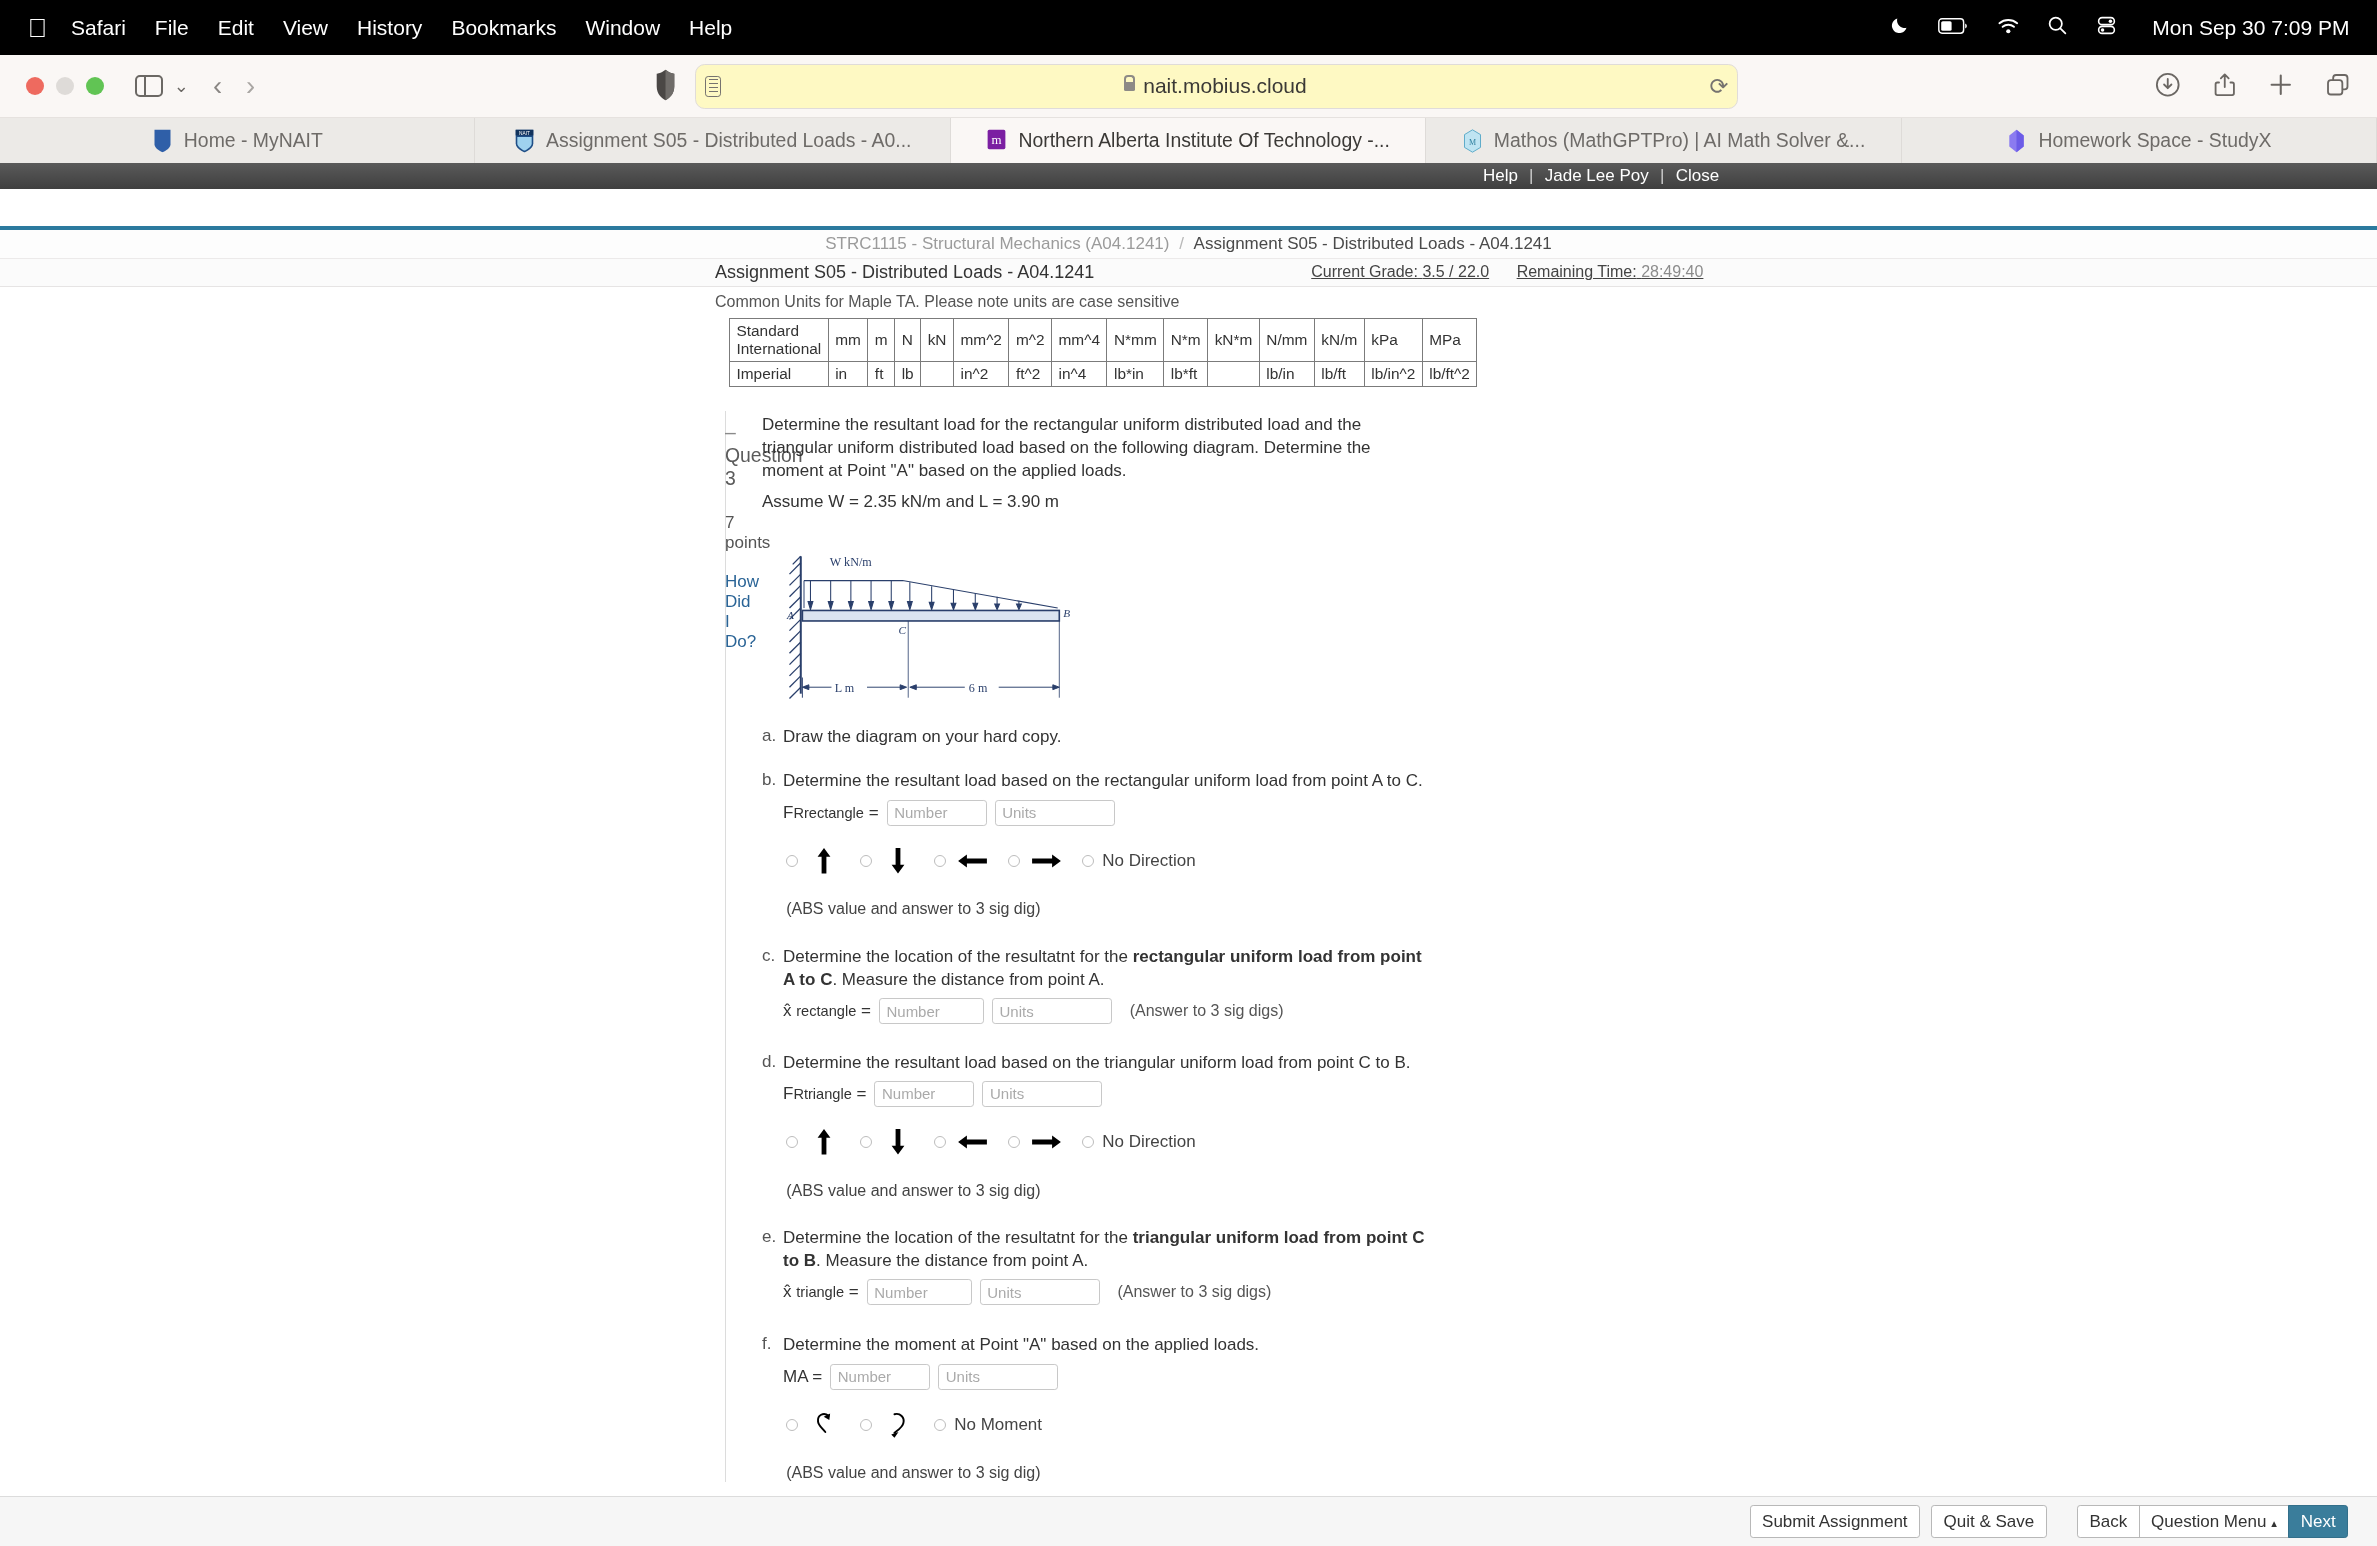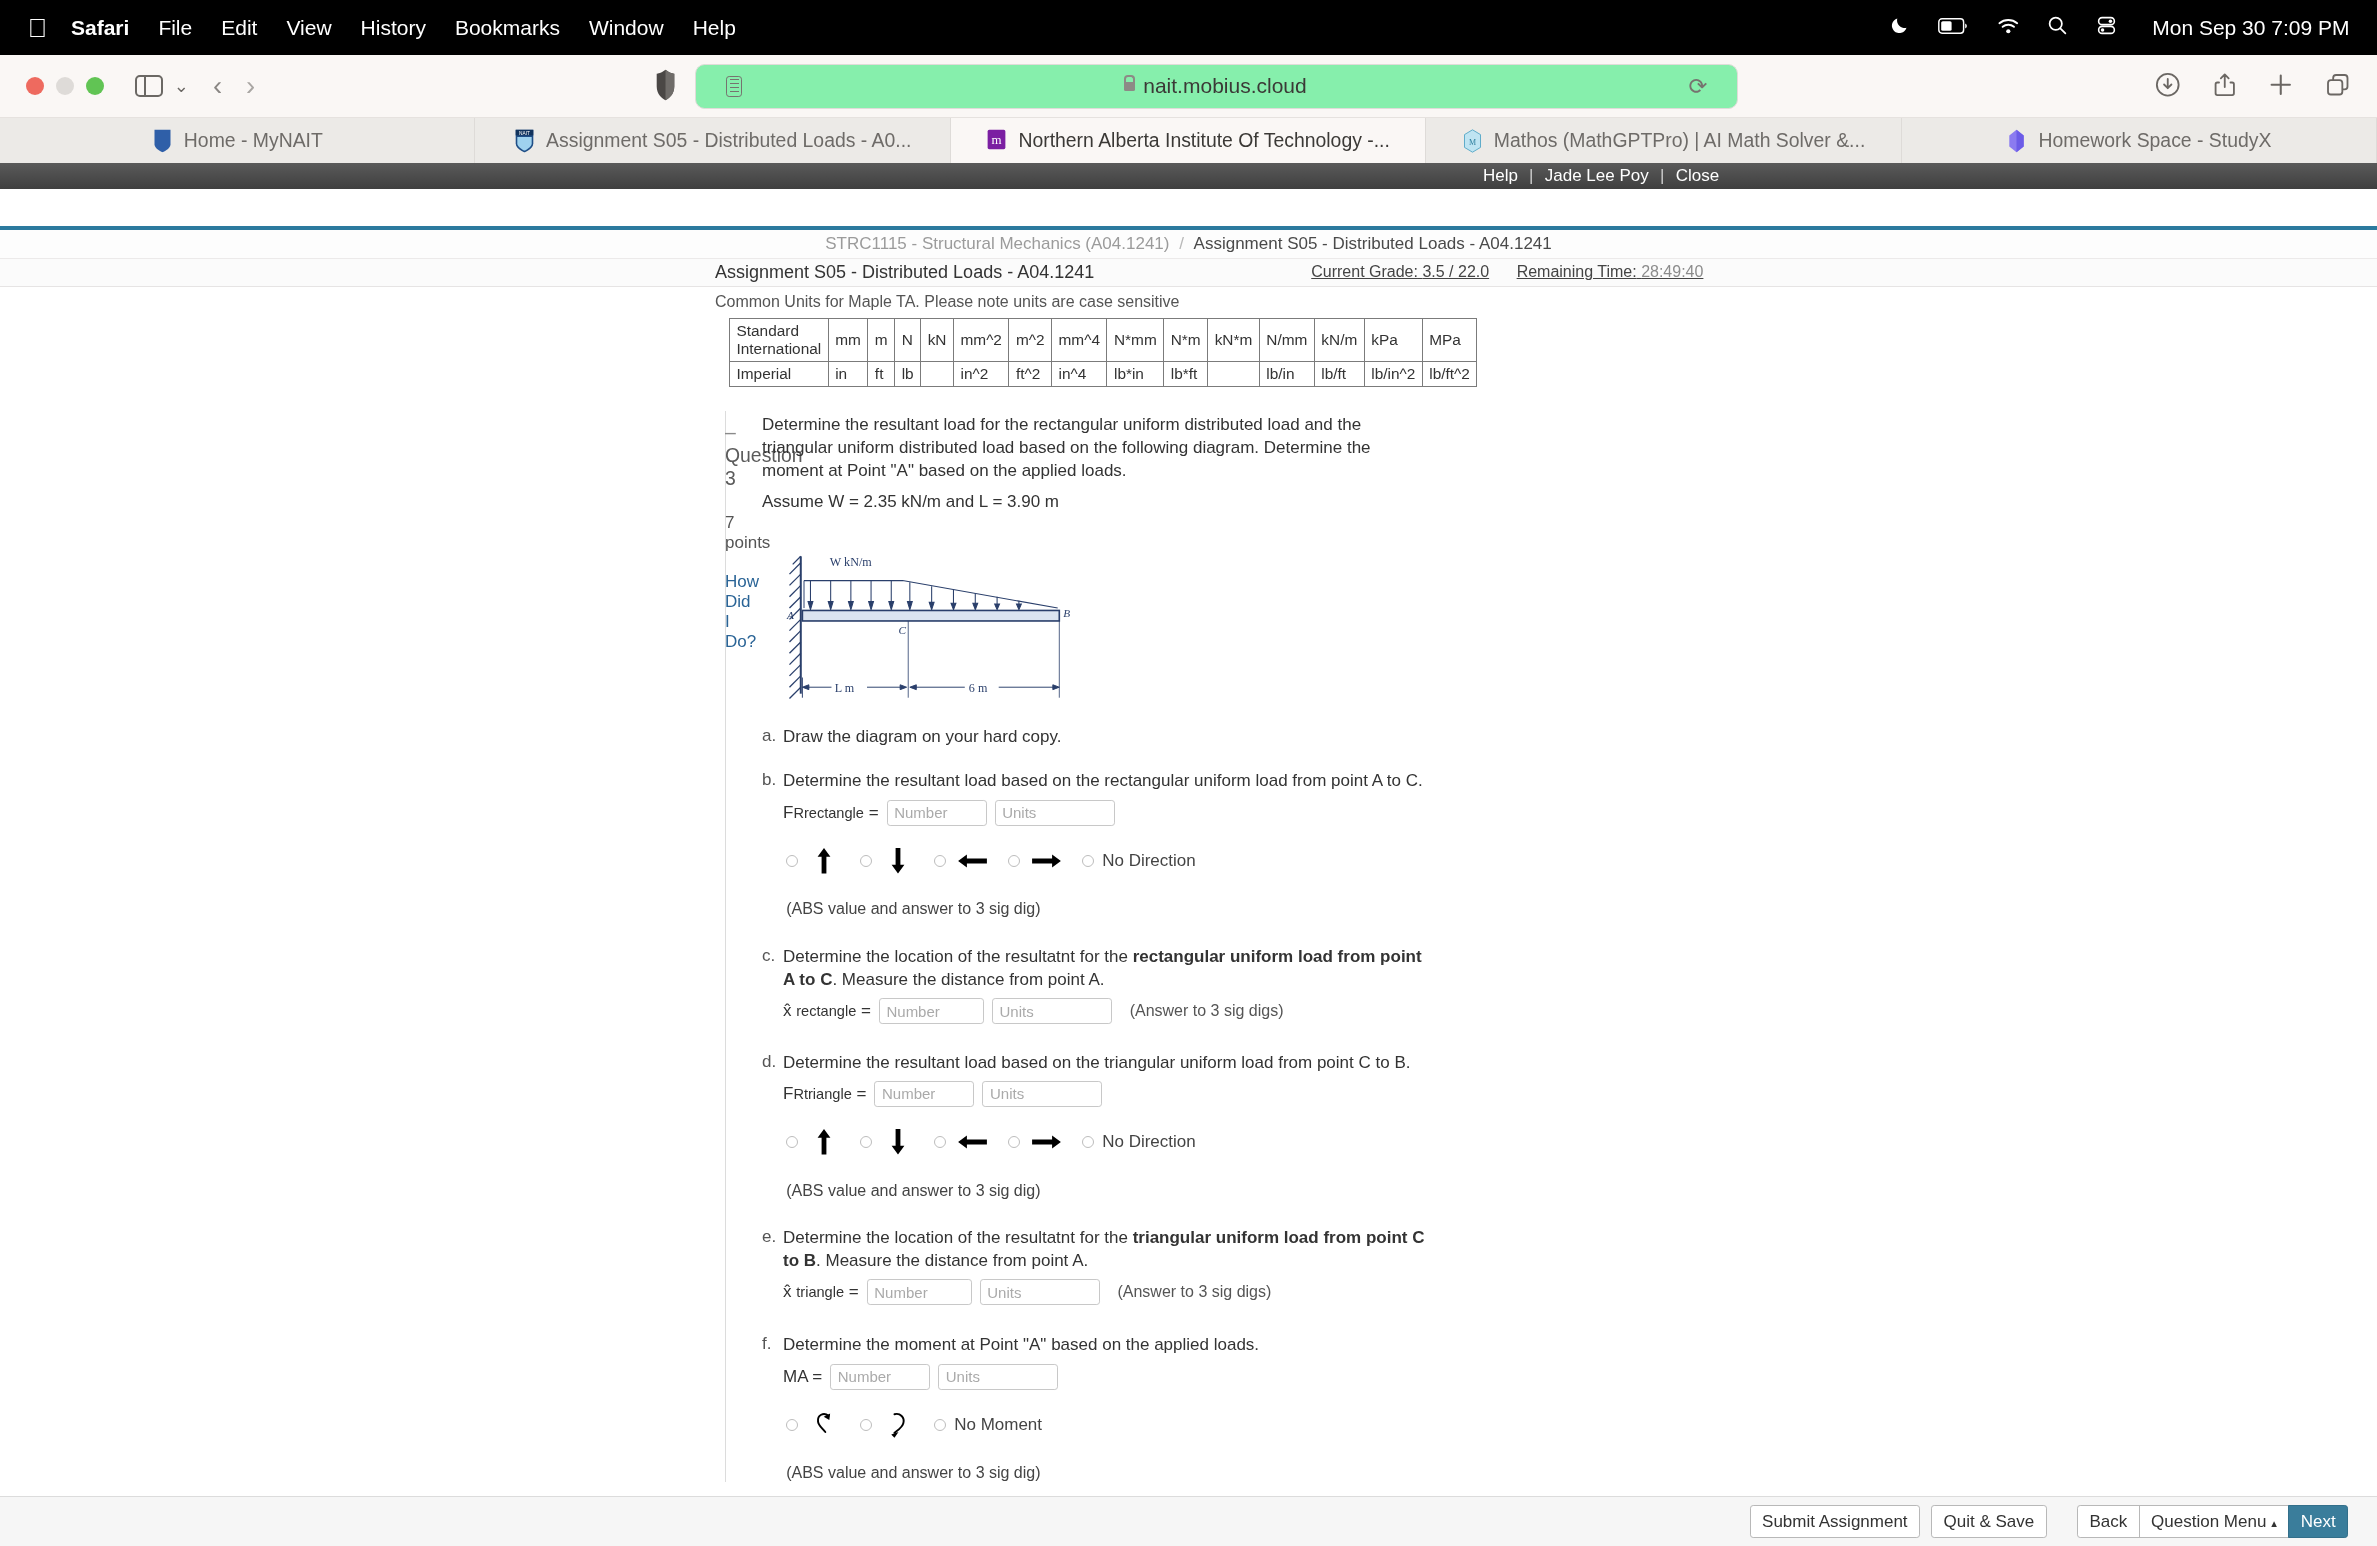--- a/index.html
+++ b/index.html
@@ -12,44 +12,44 @@
   }
 
   
   .menubar {
     height: 55px; background: #000; color: #fff;
     display: flex; align-items: center; padding: 0 27.5px;
     font-size: 21px;
   }
   .menubar .apple { font-size: 26px; margin-right: 24px; line-height: 1; }
   .menubar .mi { margin-right: 29px; white-space: nowrap; }
-  .menubar .mi.bold { font-weight: bold; }
+  .menubar .mi.bold { font-weight: normal; }
   .menubar .spacer { flex: 1; }
   .menubar .status { display: flex; align-items: center; gap: 27.5px; }
   .menubar .status .clock { font-size: 21px; margin-left: 8px; }
 
   
   .toolbar {
     height: 63px; background: #faf7f5;
     display: flex; align-items: center; padding: 0 26px;
     border-bottom: 0.8px solid #e6e2df;
   }
   .lights { display:flex; gap: 12px; margin-right: 31px; }
   .light { width: 18px; height: 18px; border-radius: 50%; }
   .l-red { background:#ee6a5f; } .l-yel { background:#dedbd8; } .l-grn { background:#61c454; }
   .sidebar-btn { width: 27.5px; height: 22.6px; border: 2px solid #6b6864; border-radius: 4.9px; position: relative; }
   .sidebar-btn::after { content:""; position:absolute; left:7.3px; top:0; bottom:0; width:2px; background:#6b6864; }
   .chev { font-size: 18px; color:#6b6864; margin-left: 11.3px; }
   .navarrow { font-size: 27.5px; color:#8a8784; margin-left: 24px; font-weight: 300; }
   .navarrow.second { color:#a9a6a3; }
   .urlwrap { flex: 1; display:flex; align-items:center; justify-content:center; gap: 19.4px; margin: 0 24px; }
   .urlbar {
-    flex: 1; max-width: 1043px; height: 45px; background: #86efac;
+    flex: 1; max-width: 1043px; height: 45px; background: #fef9c3;
     border: 0.8px solid #e0dcd9; border-radius: 9.7px;
-    display:flex; align-items:center; padding: 0 30px; position: relative; text-align: right;
+    display:flex; align-items:center; padding: 0 9px; position: relative; text-align: right;
   }
   .urlbar .reader { width: 16px; height: 21px; border: 1.6px solid #76736f; border-radius: 3.2px; position:relative;}
   .urlbar .reader::after{content:"";position:absolute;left:2.4px;top:2.4px;right:2.4px;height:1.6px;background:#76736f;box-shadow:0 4px 0 #76736f,0 8px 0 #76736f,0 12px 0 #76736f;}
   .urlbar .center { flex:1; display:flex; align-items:center; justify-content:center; gap: 8px; }
   .lock { width:11.3px; height:9px; background:#8d8a86; border-radius:1.6px; position:relative; }
   .lock::before { content:""; position:absolute; width:7.3px; height:6.5px; border:2px solid #8d8a86; border-bottom:none; border-radius:4px 4px 0 0; left:0px; top:-6.5px; }
   .urltext { font-size: 21px; color:#3b3936; }
   .reload { font-size: 22.6px; color:#76736f; }
   .tb-right { display:flex; align-items:center; gap: 29px; margin-left: 16px; }
 

